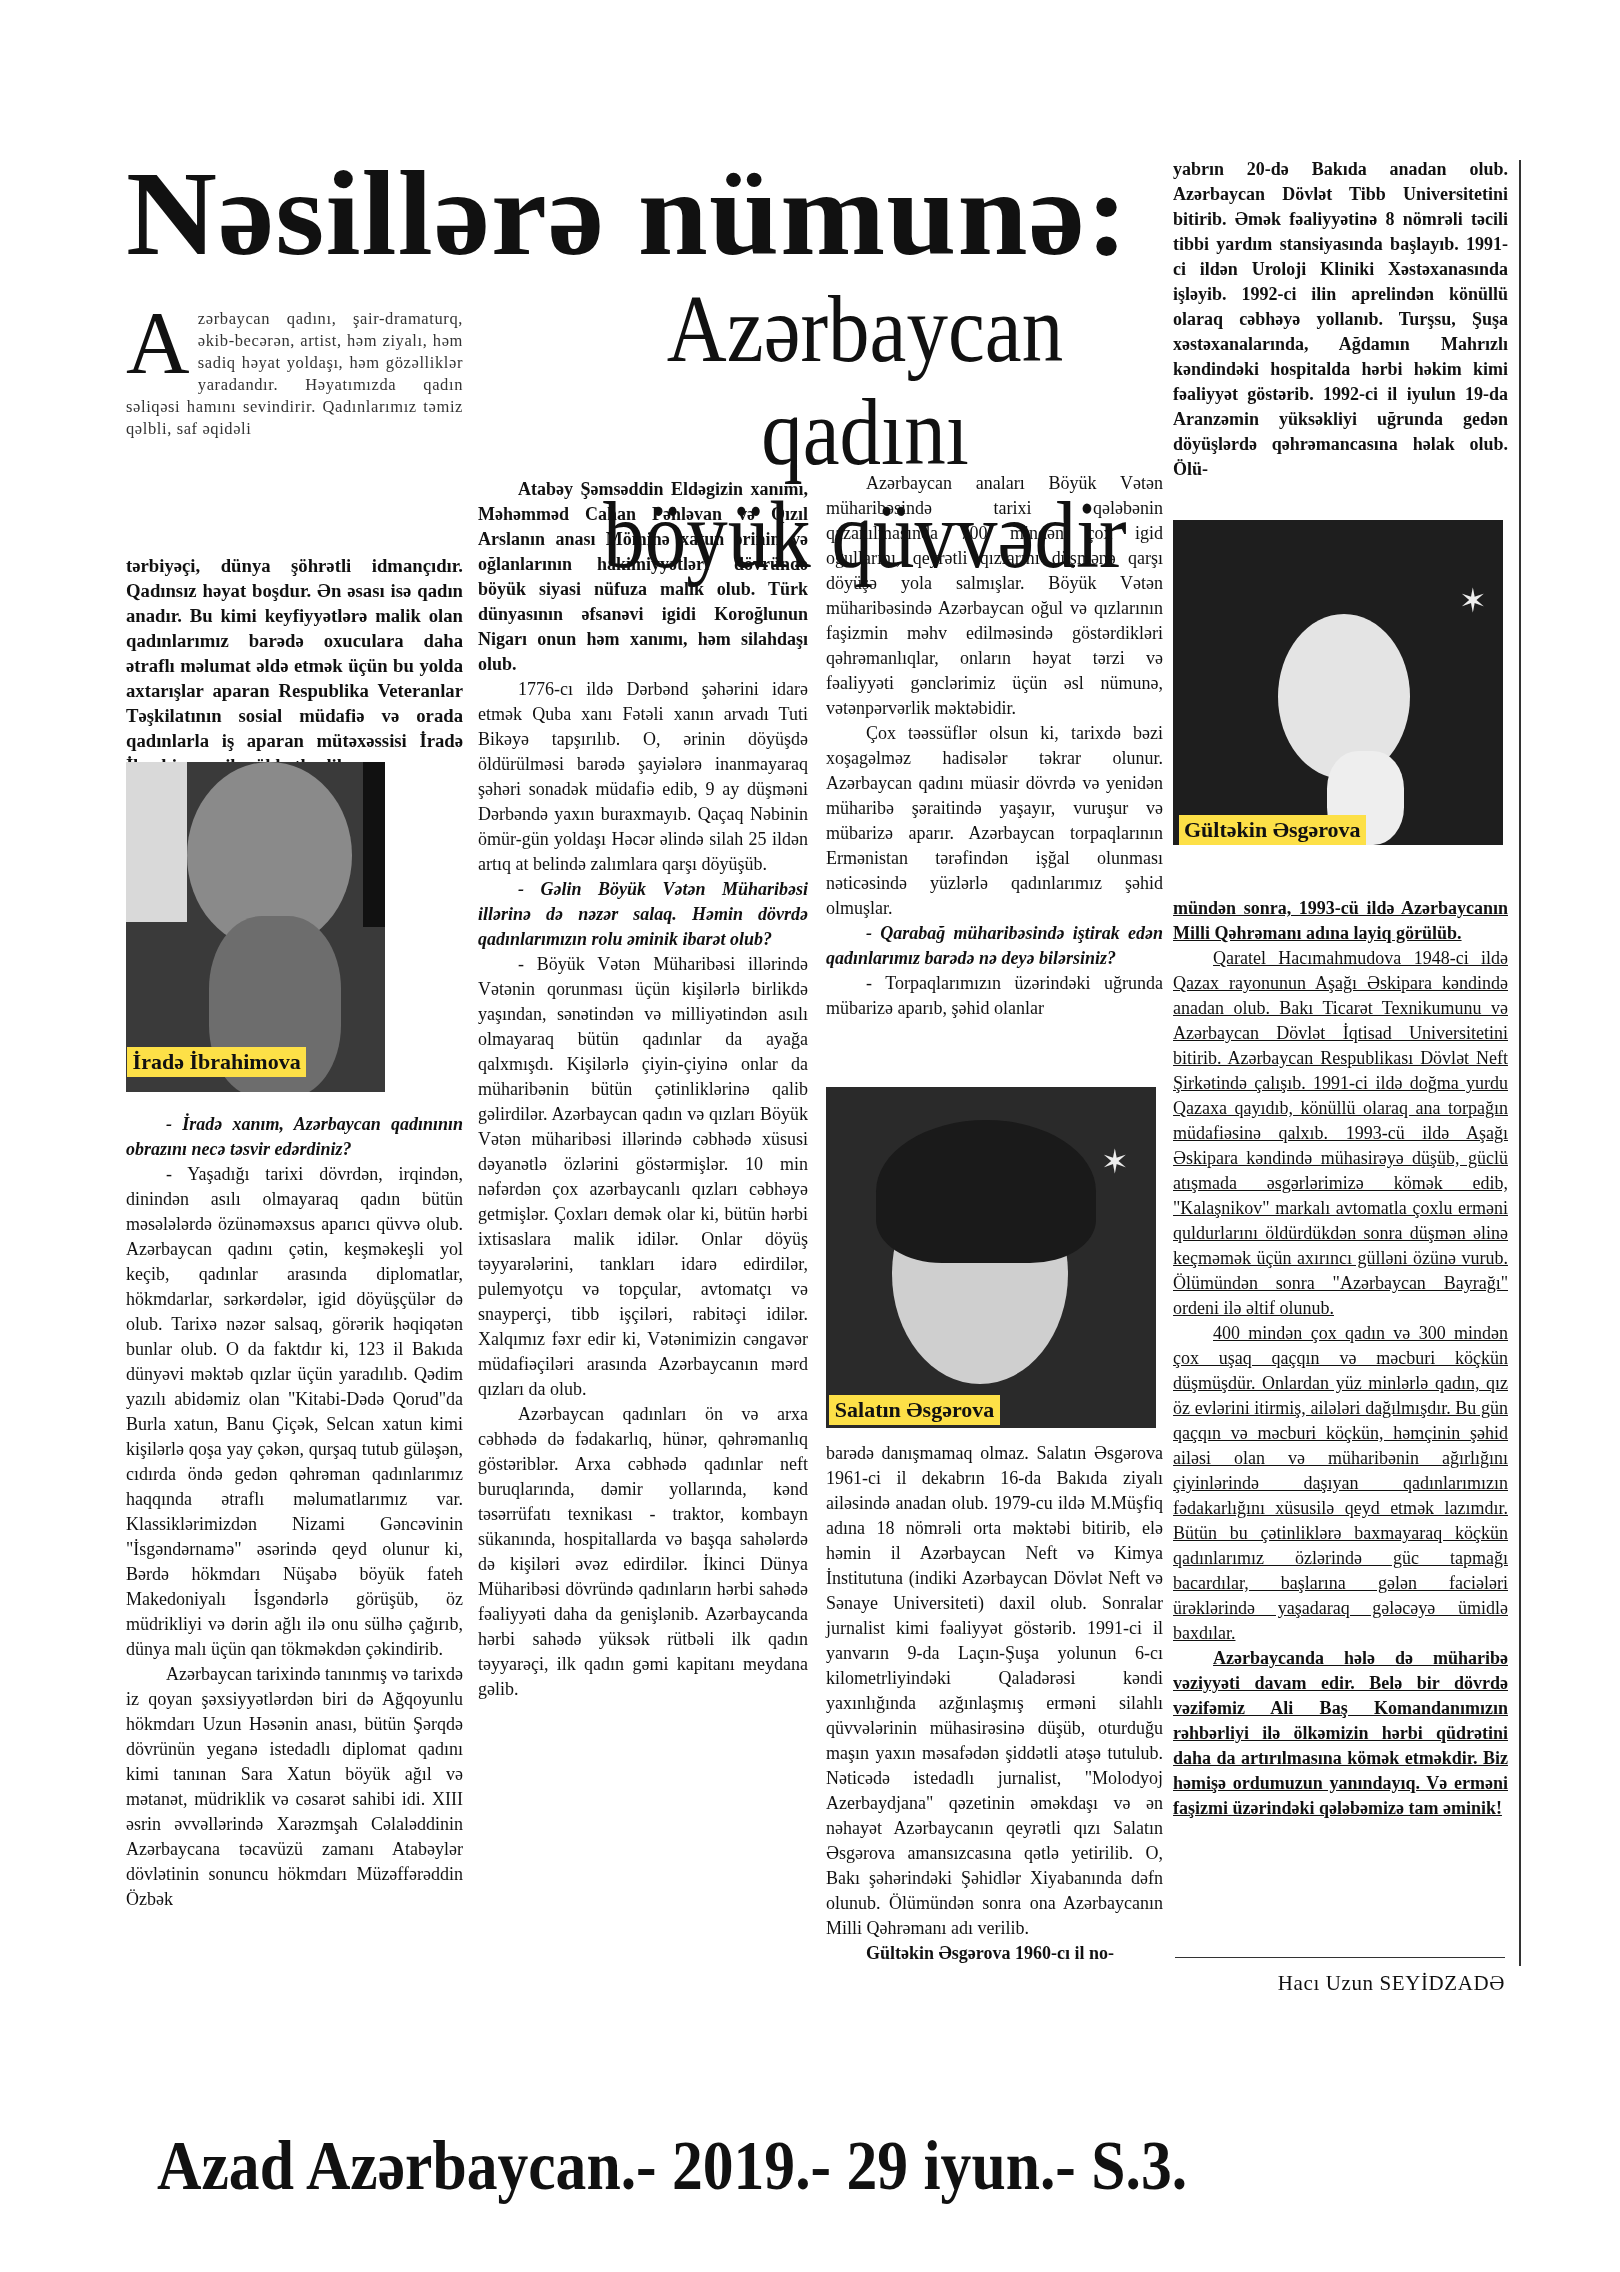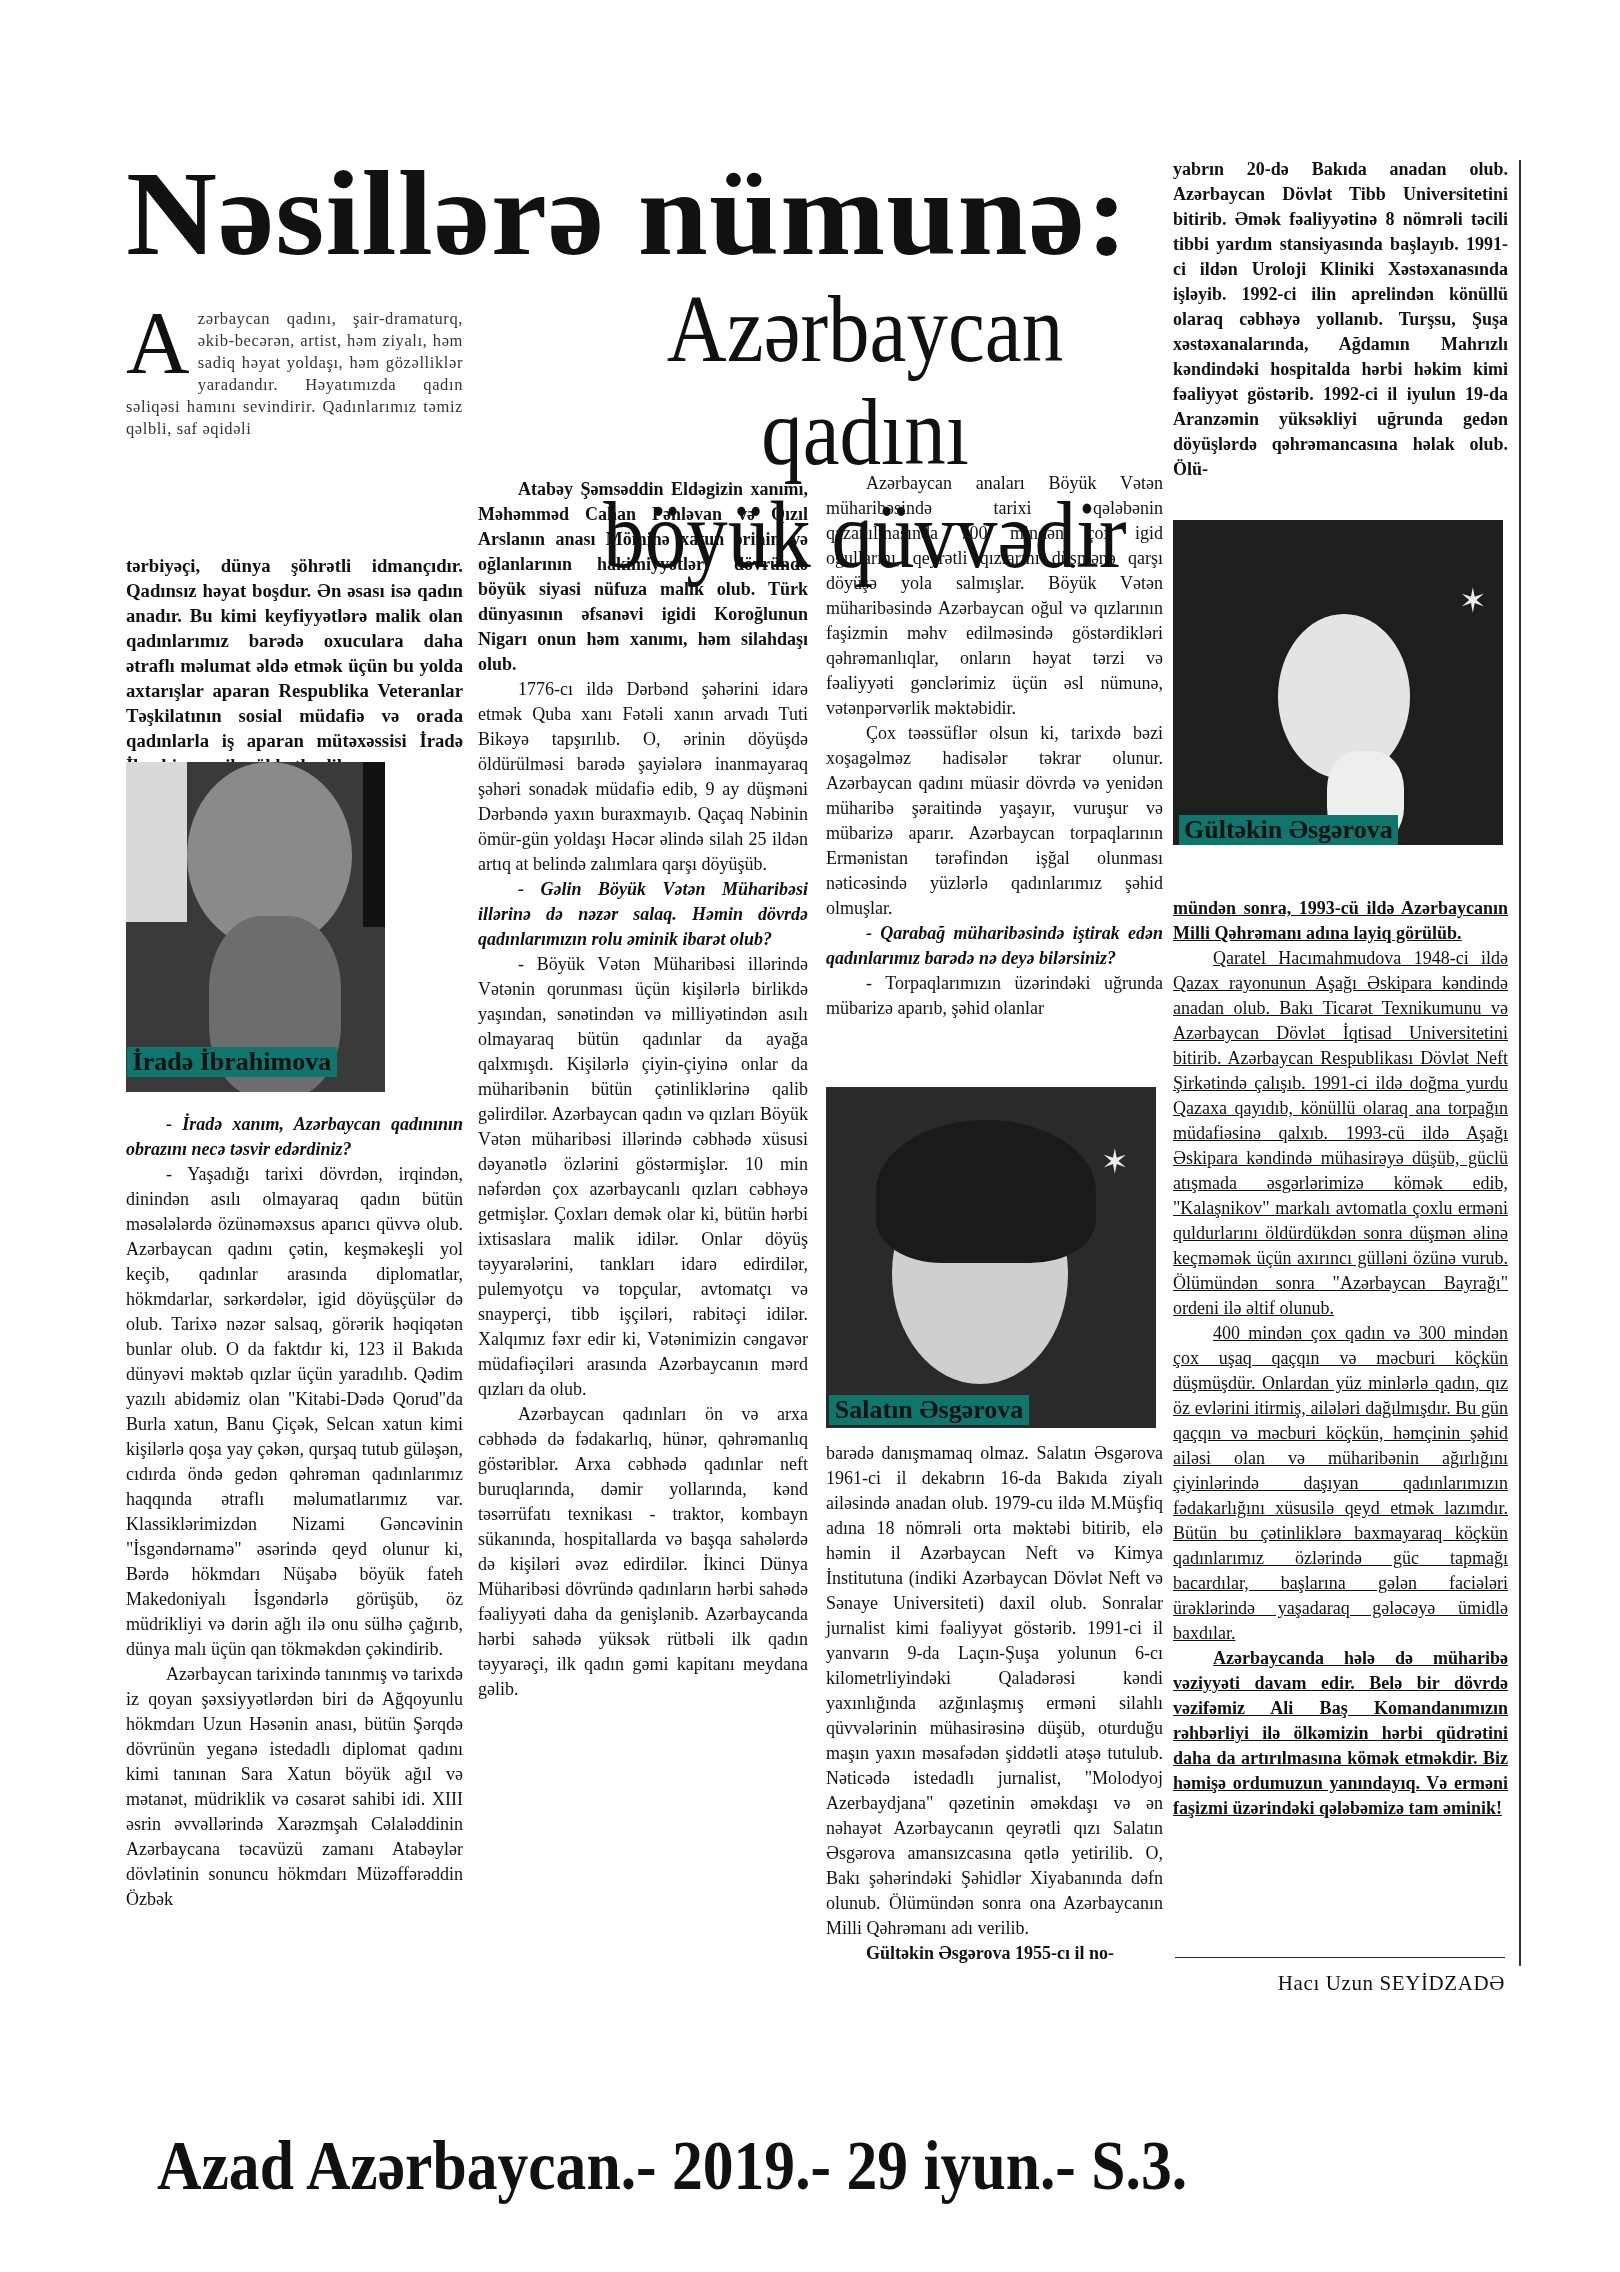--- a/index.html
+++ b/index.html
@@ -13,21 +13,21 @@
   .b { font-weight: bold; }
   .bi { font-weight: bold; font-style: italic; }
   .c1 { left: 126px; width: 337px; }
   .c2 { left: 478px; width: 330px; }
   .c3 { left: 826px; width: 337px; }
   .c4 { left: 1173px; width: 335px; }
   .dropcap-wrap { position: absolute; left: 126px; top: 308px; width: 337px; font-size: 16.5px; line-height: 22px; text-align: justify; color: #333; letter-spacing: 0.6px; }
   .dropcap { float: left; font-size: 88px; line-height: 66px; margin: 2.2px 7.7px 0 0; font-family: "Liberation Serif", serif; color: #111; }
   .photo { position: absolute; background: #222; overflow: hidden; }
   .photo .face { position: absolute; border-radius: 50%; }
-  .caption { position: absolute; background: #0f766e; font-family: "Liberation Serif", serif; font-weight: bold; font-size: 26px; padding: 1.1px 5.5px; line-height: 27.5px; color: #111; margin-top: 36px; }
+  .caption { position: absolute; background: #fde047; font-family: "Liberation Serif", serif; font-weight: bold; font-size: 22px; padding: 1.1px 5.5px; line-height: 27.5px; color: #111; margin-top: 36px; }
   .vrule { position: absolute; left: 1519px; top: 160px; width: 1.7px; height: 1806px; background: #333; }
   .sig-rule { position: absolute; left: 1175px; top: 1957px; width: 330px; height: 1.1px; background: #333; }
   .signature { position: absolute; left: 1175px; top: 1971px; width: 330px; text-align: right; font-size: 21px; font-family: "Liberation Serif", serif; letter-spacing: 0.6px; }
   .footer { position: absolute; left: 157px; top: 2131px; font-family: "Liberation Serif", serif; font-weight: bold; font-size: 70px; line-height: 1; transform: scaleX(0.88); transform-origin: left top; white-space: nowrap; }
   .flag-star { position: absolute; color: #eee; font-size: 33px; }
 </style>
 </head>
 <body>
 
 <div class="abs kicker">Nəsillərə nümunə:</div>
@@ -75,21 +75,21 @@
 
 <div class="photo" style="left:826px;top:1087px;width:330px;height:341px;background:#2a2a2a;">
   <div class="face" style="left:66px;top:77px;width:176px;height:220px;background:#cfcfcf;"></div>
   <div class="face" style="left:50px;top:33px;width:220px;height:143px;background:#1a1a1a;border-radius:50% 50% 30% 30%;"></div>
   <span class="flag-star" style="left:275px;top:55px;">✶</span>
   <div class="caption" style="left:3.3px;bottom:3.3px;">Salatın Əsgərova</div>
 </div>
 
 <div class="col c3" style="top:1441px;">
   <p class="noind">barədə danışmamaq olmaz. Salatın Əsgərova 1961-ci il dekabrın 16-da Bakıda ziyalı ailəsində anadan olub. 1979-cu ildə M.Müşfiq adına 18 nömrəli orta məktəbi bitirib, elə həmin il Azərbaycan Neft və Kimya İnstitutuna (indiki Azərbaycan Dövlət Neft və Sənaye Universiteti) daxil olub. Sonralar jurnalist kimi fəaliyyət göstərib. 1991-ci il yanvarın 9-da Laçın-Şuşa yolunun 6-cı kilometrliyindəki Qaladərəsi kəndi yaxınlığında azğınlaşmış erməni silahlı qüvvələrinin mühasirəsinə düşüb, oturduğu maşın yaxın məsafədən şiddətli atəşə tutulub. Nəticədə istedadlı jurnalist, "Molodyoj Azerbaydjana" qəzetinin əməkdaşı və ən nəhayət Azərbaycanın qeyrətli qızı Salatın Əsgərova amansızcasına qətlə yetirilib. O, Bakı şəhərindəki Şəhidlər Xiyabanında dəfn olunub. Ölümündən sonra ona Azərbaycanın Milli Qəhrəmanı adı verilib.</p>
-  <p class="b">Gültəkin Əsgərova 1955-cı il no-</p>
+  <p class="b">Gültəkin Əsgərova 1960-cı il no-</p>
 </div>
 
 <div class="col c4 b" style="top:157px;">
   <p class="noind">yabrın 20-də Bakıda anadan olub. Azərbaycan Dövlət Tibb Universitetini bitirib. Əmək fəaliyyətinə 8 nömrəli təcili tibbi yardım stansiyasında başlayıb. 1991-ci ildən Uroloji Kliniki Xəstəxanasında işləyib. 1992-ci ilin aprelindən könüllü olaraq cəbhəyə yollanıb. Turşsu, Şuşa xəstəxanalarında, Ağdamın Mahrızlı kəndindəki hospitalda hərbi həkim kimi fəaliyyət göstərib. 1992-ci il iyulun 19-da Aranzəmin yüksəkliyi uğrunda gedən döyüşlərdə qəhrəmancasına həlak olub. Ölü-</p>
 </div>
 
 <div class="photo" style="left:1173px;top:520px;width:330px;height:325px;background:#1e1e1e;">
   <div class="face" style="left:105px;top:94px;width:132px;height:165px;background:#e4e4e4;"></div>
   <div class="face" style="left:154px;top:231px;width:77px;height:94px;background:#eeeeee;border-radius:40%;"></div>
   <span class="flag-star" style="left:286px;top:61px;">✶</span>

